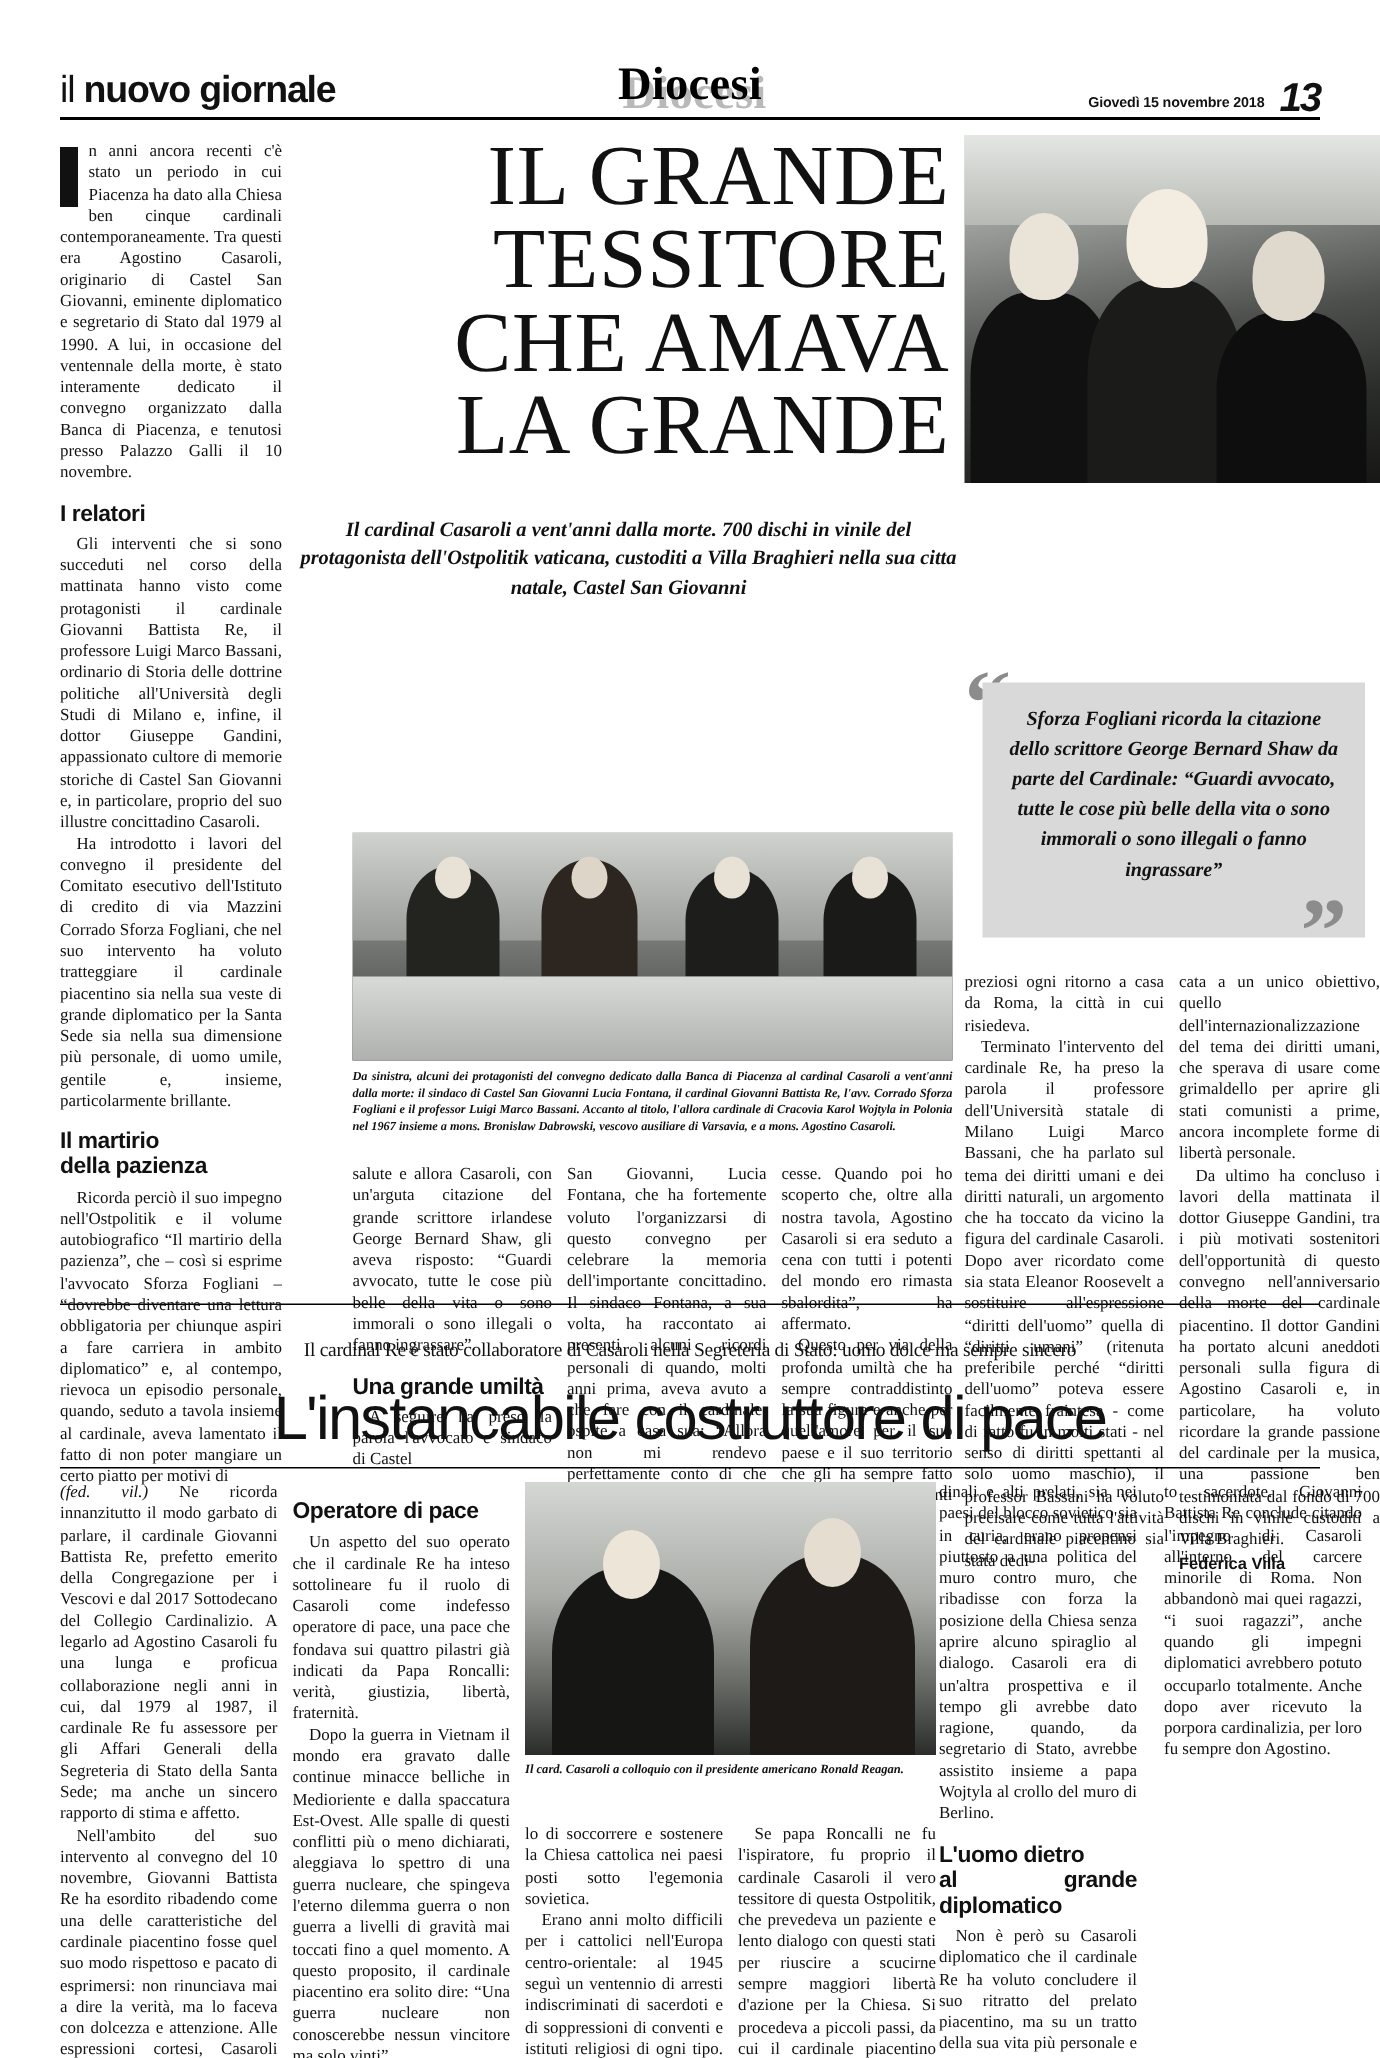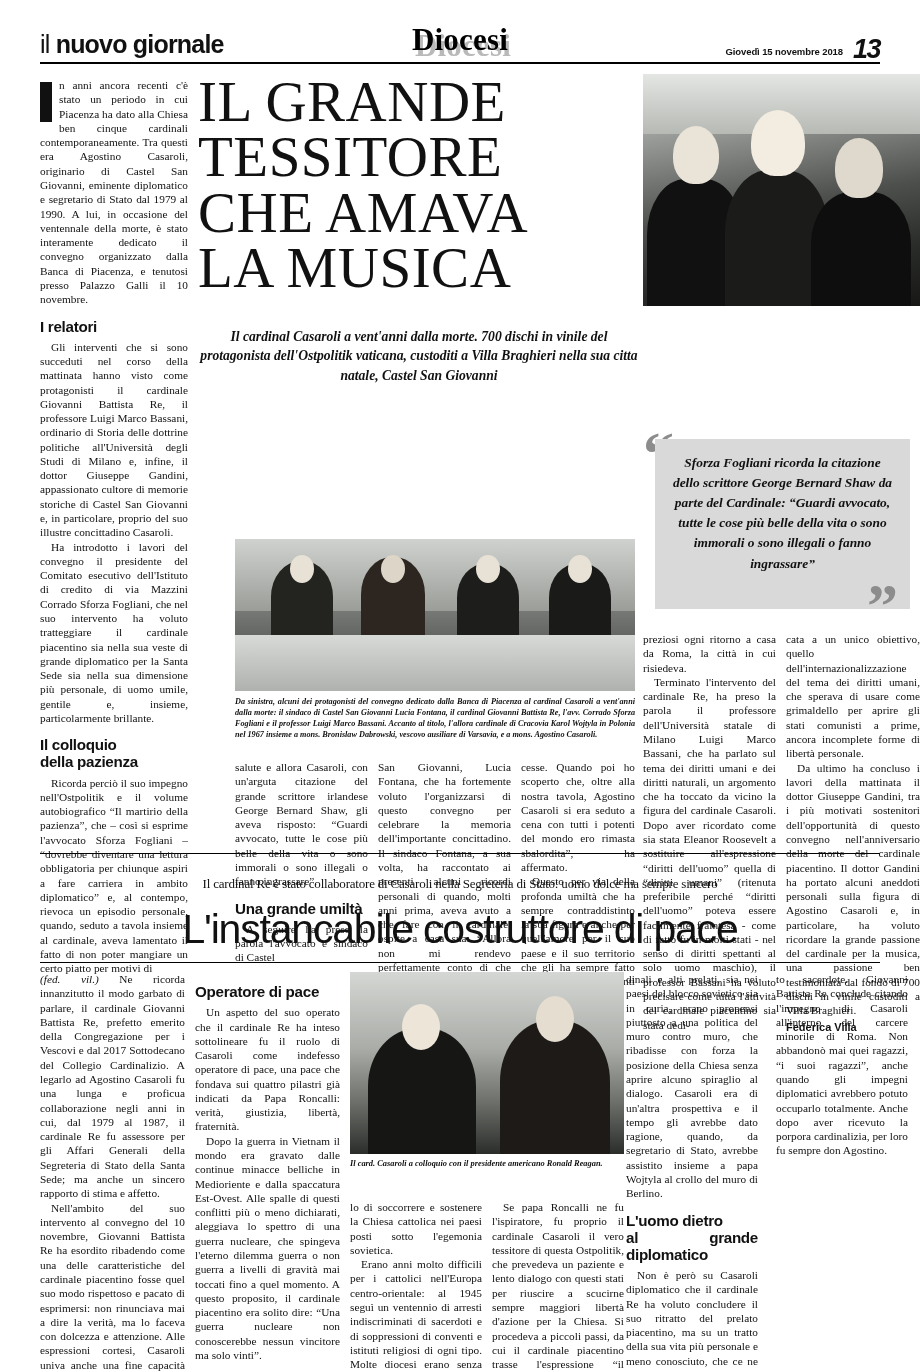--- a/index.html
+++ b/index.html
@@ -3,21 +3,21 @@
 <meta charset="utf-8">
 <style>
   * { box-sizing: border-box; margin: 0; padding: 0; }
   html, body {
     width: 920px; height: 1372px;
     background: #ffffff;
     font-family: "Liberation Serif", serif;
     color: #111111;
     overflow: hidden;
   }
-  .page { position: relative; width: 920px; height: 1372px; padding: 0 40px; }
+  .page { position: relative; width: 920px; height: 1372px; padding: 16px 40px; }
 
   
   .masthead { position: relative; height: 58px; padding-top: 26px; }
   .masthead-left {
     position: absolute; left: 0; top: 30px;
     font-family: "Liberation Sans", sans-serif;
     font-size: 25px; font-weight: 700; letter-spacing: -0.8px;
     white-space: nowrap;
   }
   .masthead-left .lt { font-weight: 400; }
@@ -47,21 +47,21 @@
   }
   .rule-top { border-top: 2px solid #000; margin-top: 4px; }
 
   
   .upper { position: relative; margin-top: 10px; height: 775px; }
 
   .col-left1 { position: absolute; left: 0; top: 4px; width: 148px; }
 
   .headline {
     position: absolute; left: 158px; top: 0; width: 435px;
-    text-align: left;
+    text-align: right;
     font-family: "Liberation Serif", serif;
     font-size: 57px; line-height: 0.97; font-weight: 400;
     letter-spacing: 0.5px;
   }
   .subhead {
     position: absolute; left: 158px; top: 253px; width: 442px;
     text-align: center;
     font-style: italic; font-weight: 700;
     font-size: 13.6px; line-height: 1.42;
   }
@@ -237,21 +237,21 @@
     </div>
   </div>
   <div class="rule-top"></div>
 
   <div class="upper">
 
     <div class="headline">
       <div>IL GRANDE</div>
       <div>TESSITORE</div>
       <div>CHE AMAVA</div>
-      <div>LA MUSICA</div>
+      <div>LA GRANDE</div>
     </div>
 
     <div class="subhead">Il cardinal Casaroli a vent'anni dalla morte. 700 dischi in vinile del protagonista dell'Ostpolitik vaticana, custoditi a Villa Braghieri nella sua citta natale, Castel San Giovanni</div>
 
     <div class="photo-main">
       <div class="bg-top"></div>
       <div class="fig body1"></div>
       <div class="fig body2"></div>
       <div class="fig body3"></div>
       <div class="fig head1"></div>
@@ -279,21 +279,21 @@
 
     <div class="col col-left1">
       <div class="dropcap-wrap">
         <span class="dropcap"></span>
         <p class="noind">n anni ancora recenti c'è stato un periodo in cui Piacenza ha dato alla Chiesa ben cinque cardinali contemporaneamente. Tra questi era Agostino Casaroli, originario di Castel San Giovanni, eminente diplomatico e segretario di Stato dal 1979 al 1990. A lui, in occasione del ventennale della morte, è stato interamente dedicato il convegno organizzato dalla Banca di Piacenza, e tenutosi presso Palazzo Galli il 10 novembre.</p>
       </div>
       <div class="sechead">I relatori</div>
       <p>Gli interventi che si sono succeduti nel corso della mattinata hanno visto come protagonisti il cardinale Giovanni Battista Re, il professore Luigi Marco Bassani, ordinario di Storia delle dottrine politiche all'Università degli Studi di Milano e, infine, il dottor Giuseppe Gandini, appassionato cultore di memorie storiche di Castel San Giovanni e, in particolare, proprio del suo illustre concittadino Casaroli.</p>
       <p>Ha introdotto i lavori del convegno il presidente del Comitato esecutivo dell'Istituto di credito di via Mazzini Corrado Sforza Fogliani, che nel suo intervento ha voluto tratteggiare il cardinale piacentino sia nella sua veste di grande diplomatico per la Santa Sede sia nella sua dimensione più personale, di uomo umile, gentile e, insieme, particolarmente brillante.</p>
       <div class="sechead">
-        <div>Il colloquio</div>
+        <div>Il martirio</div>
         <div>della pazienza</div>
       </div>
       <p>Ricorda perciò il suo impegno nell'Ostpolitik e il volume autobiografico “Il martirio della pazienza”, che – così si esprime l'avvocato Sforza Fogliani – “dovrebbe diventare una lettura obbligatoria per chiunque aspiri a fare carriera in ambito diplomatico” e, al contempo, rievoca un episodio personale, quando, seduto a tavola insieme al cardinale, aveva lamentato il fatto di non poter mangiare un certo piatto per motivi di</p>
     </div>
 
     <div class="col u-c2">
       <p class="noind">salute e allora Casaroli, con un'arguta citazione del grande scrittore irlandese George Bernard Shaw, gli aveva risposto: “Guardi avvocato, tutte le cose più belle della vita o sono immorali o sono illegali o fanno ingrassare”.</p>
       <div class="sechead">Una grande umiltà</div>
       <p>A seguire ha preso la parola l'avvocato e sindaco di Castel</p>
     </div>

